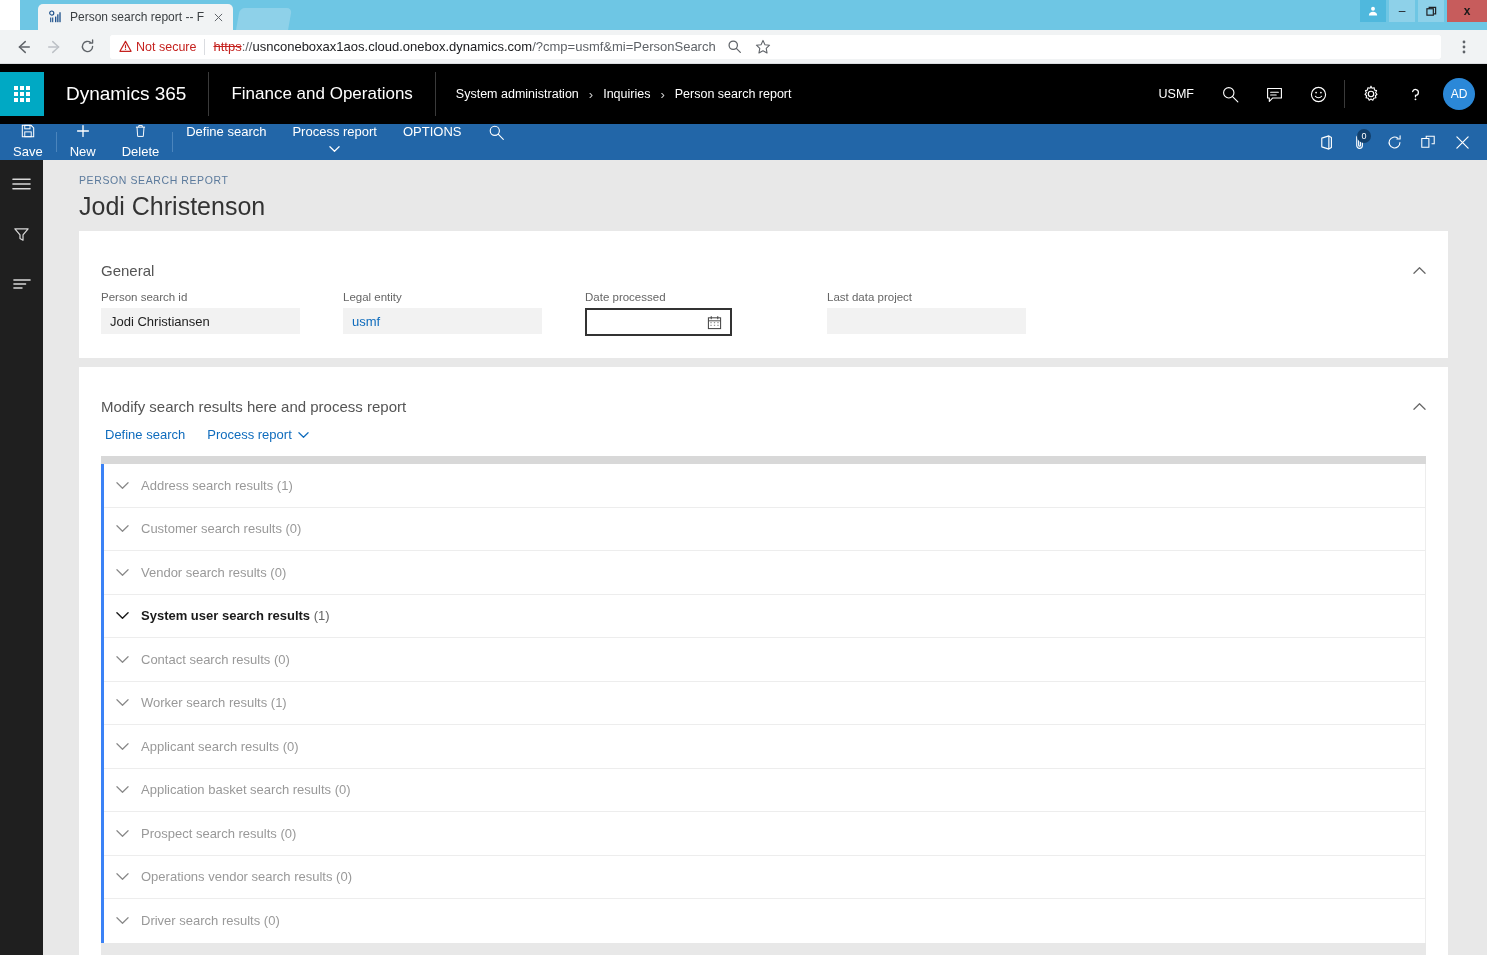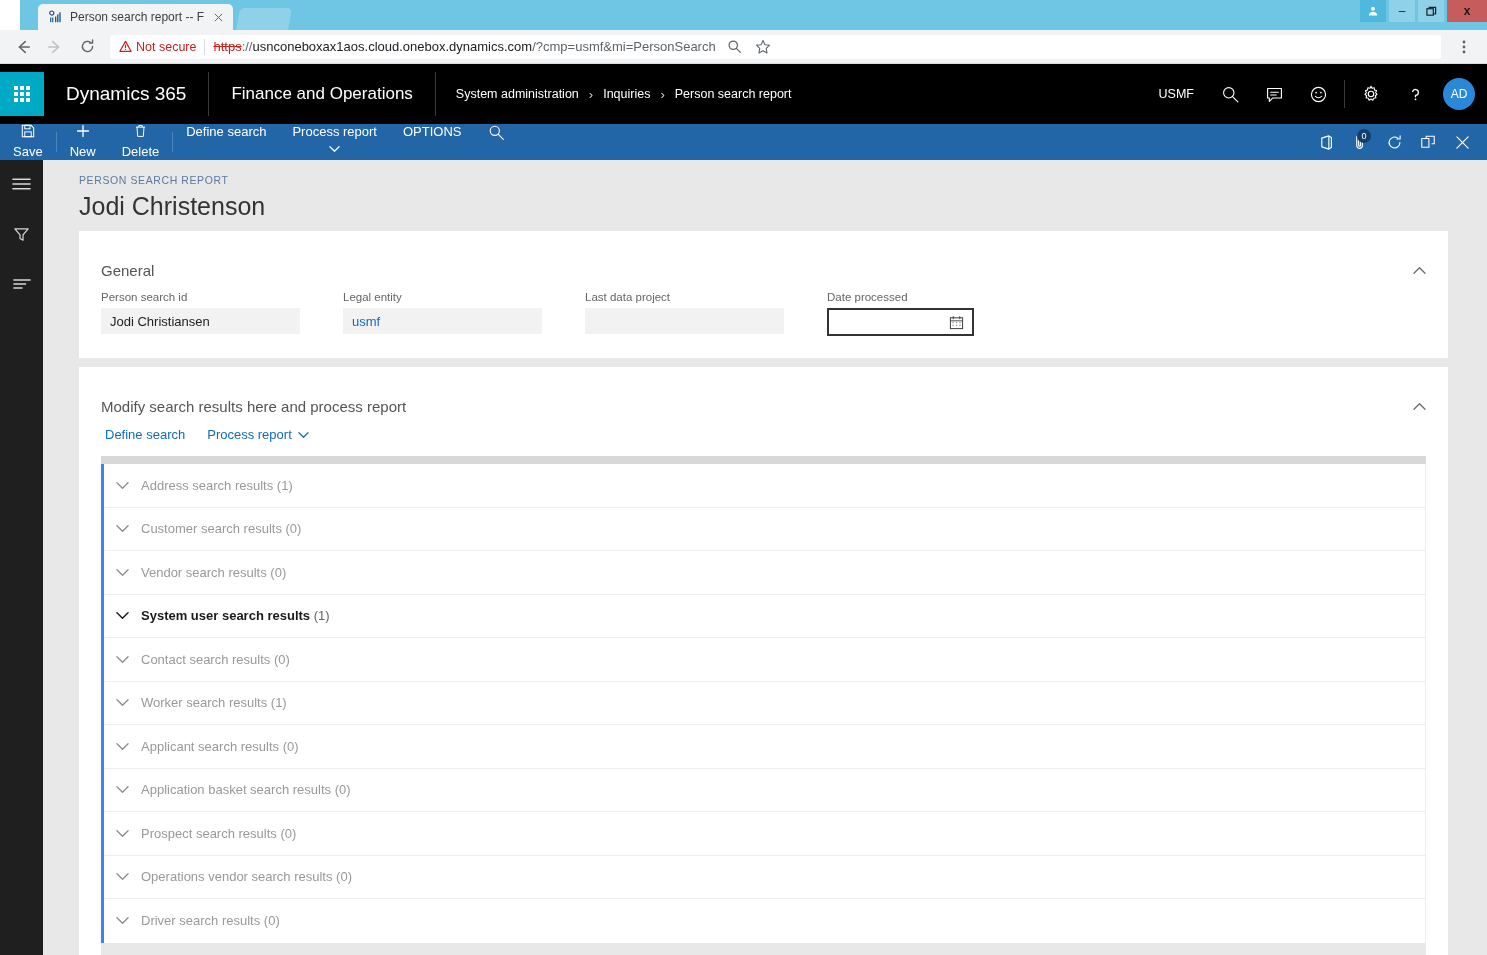--- a/index.html
+++ b/index.html
@@ -576,39 +576,39 @@
           <div class="field-input">Jodi Christiansen</div>
         </div>
 
         <div class="field">
           <div class="field-label">Legal entity</div>
           <div class="field-input link">usmf</div>
         </div>
 
 
         <div class="field">
-          <div class="field-label">Last data project</div>
-          <div class="field-input empty"></div>
-        </div>
-
-        <div class="field">
           <div class="field-label">Date processed</div>
           <div class="field-input focused">
             <span></span>
             <span class="cal-icon">
               <svg width="15" height="15" viewBox="0 0 16 16">
                   <rect x="1.5" y="3" width="13" height="11.5" fill="none" stroke="#444" stroke-width="1.1"></rect>
                   <path d="M1.5 6.2 H14.5" stroke="#444" stroke-width="1"></path>
                   <path d="M4.5 1.5 V4 M11.5 1.5 V4" stroke="#444" stroke-width="1.1" stroke-linecap="round"></path>
                   <path d="M3.6 8.2 H5 M7.3 8.2 H8.7 M11 8.2 H12.4 M3.6 11 H5 M7.3 11 H8.7 M11 11 H12.4" stroke="#666" stroke-width="0.9"></path>
                 </svg>
             </span>
           </div>
         </div>
 
+        <div class="field">
+          <div class="field-label">Last data project</div>
+          <div class="field-input empty"></div>
+        </div>
+
       </div>
     </div>
 
     <div class="card">
       <div class="card-head">
         <span class="card-title">Modify search results here and process report</span>
         <span class="card-collapse">
           <svg width="13" height="9" viewBox="0 0 14 9">
               <path d="M1 7.5 L7 1.5 L13 7.5" fill="none" stroke="#666" stroke-width="1.3" stroke-linecap="round" stroke-linejoin="round"></path>
             </svg>

